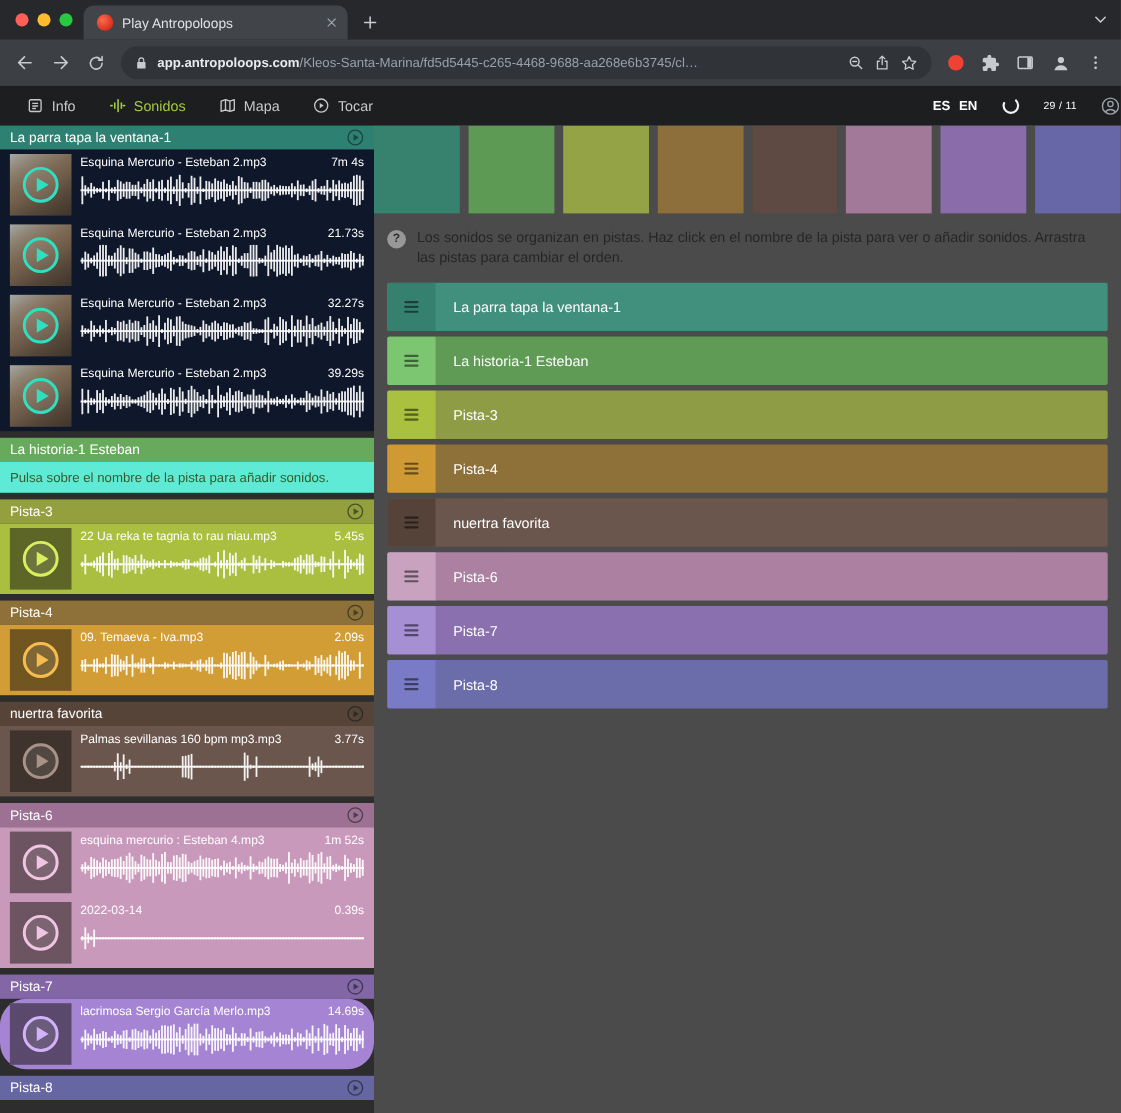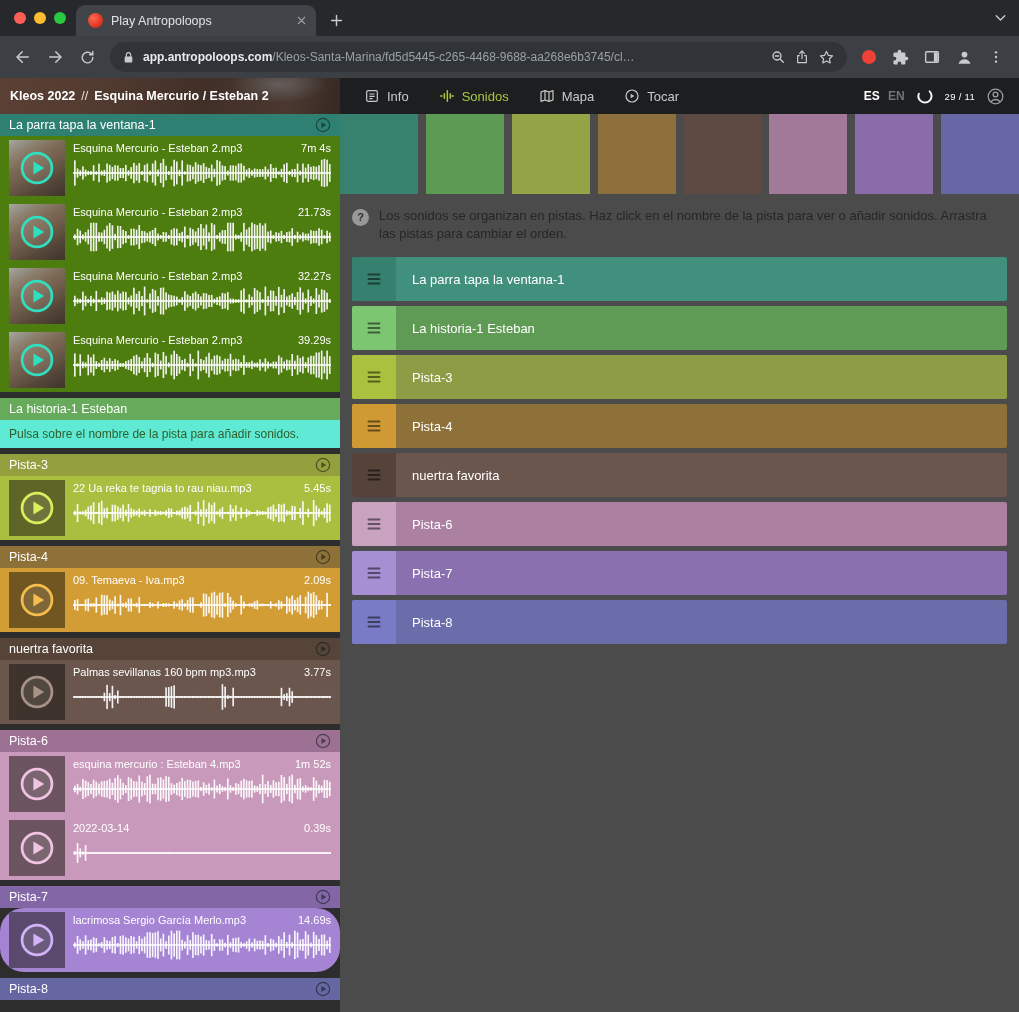--- a/index.html
+++ b/index.html
@@ -32,23 +32,23 @@
   .crumb{width:340px;flex:none;display:flex;align-items:center;gap:6px;padding:0 10px;color:#fff;font-size:12.5px;font-weight:700;overflow:hidden;white-space:nowrap;
     background:
       radial-gradient(70px 26px at 82% 18%,rgba(170,195,205,.28),transparent 70%),
       linear-gradient(rgba(25,15,12,.42),rgba(25,15,12,.42)),
       linear-gradient(100deg,#8a6352 0%,#7a5a49 30%,#5d463c 60%,#6e564a 85%,#4a3a32 100%)}
   .crumb-sep{opacity:.85;font-weight:400}
   nav{display:flex;align-items:center;gap:30px;padding-left:24px}
   .nav-item{display:flex;align-items:center;gap:7px;color:#c9c9c9;font-size:13px;cursor:default}
   .nav-item .nicon{display:flex}
   .nav-item.active{color:#a5c93c}
-  .header-right{margin-left:auto;display:flex;align-items:center;gap:11px;padding-right:14px}
+  .header-right{margin-left:auto;display:flex;align-items:center;gap:21px;}
   .lang{font-size:12px;font-weight:700;color:#fff}
-  .lang.inactive{color:#737373}
+  .lang.inactive{color:#ffffff}
   .spinner{display:flex}
   .counter{font-size:9.5px;color:#fff;letter-spacing:.3px;white-space:nowrap}
   .account{color:#9aa0a6;display:flex}
 
   
   .content{display:flex;height:898px;overflow:hidden}
   aside{width:340px;flex:none;background:#2d2d2d;display:flex;flex-direction:column;gap:6px;overflow:hidden}
   main{flex:1;min-width:0;display:flex;flex-direction:column;background:#4b4b4b;overflow:hidden}
 
   
@@ -177,25 +177,20 @@
         <svg viewBox="0 0 24 24" width="16" height="16" fill="currentColor">
           <circle cx="12" cy="5" r="1.8"></circle>
           <circle cx="12" cy="12" r="1.8"></circle>
           <circle cx="12" cy="19" r="1.8"></circle>
         </svg>
       </span>
   </div>
 </div>
 
 <header class="app-header">
-  <div class="crumb">
-    <span class="crumb-project">Kleos 2022</span>
-    <span class="crumb-sep">//</span>
-    <span class="crumb-title">Esquina Mercurio / Esteban 2</span>
-  </div>
   <nav id="main-nav">
       <div class="nav-item">
         <span class="nicon">
           <svg viewBox="0 0 24 24" width="16" height="16" fill="none" stroke="currentColor" stroke-width="1.8">
             <rect x="4" y="4" width="16" height="16" rx="2"></rect>
             <path d="M8 9h8M8 12.5h8M8 16h5"></path>
           </svg>
         </span>
         <span class="nlabel">Info</span>
       </div>
@@ -256,21 +251,21 @@
       <section class="sb-track">
         <div class="sb-head" style="background: rgb(46, 129, 114);">
           <span class="sb-name">La parra tapa la ventana-1</span>
           <span class="sb-play">
             <svg viewBox="0 0 20 20">
               <circle cx="10" cy="10" r="8.3" fill="none" stroke="rgba(10,22,18,.55)" stroke-width="1.5"></circle>
               <path d="M8 6.4v7.2l6-3.6z" fill="rgba(10,22,18,.55)"></path>
             </svg>
           </span>
         </div>
-        <div class="sb-body" style="background: #4d7c0f;">
+        <div class="sb-body" style="background: #0f172a;">
           <div class="sb-clip">
             <div class="sb-thumb photo">
               <span class="thumb-play">
                 <svg viewBox="0 0 20 20">
                   <circle cx="10" cy="10" r="8.3" fill="rgba(255,255,255,0.10)" stroke="#2fe0c0" stroke-width="1.5"></circle>
                   <path d="M8 6.4v7.2l6-3.6z" fill="#2fe0c0"></path>
                 </svg>
               </span>
             </div>
             <div class="sb-meta">

